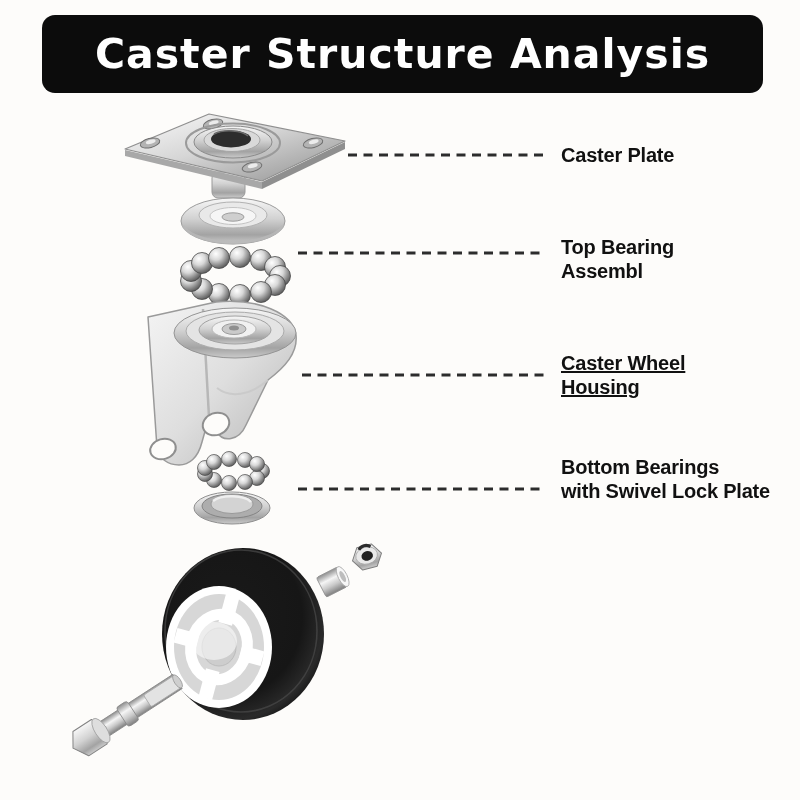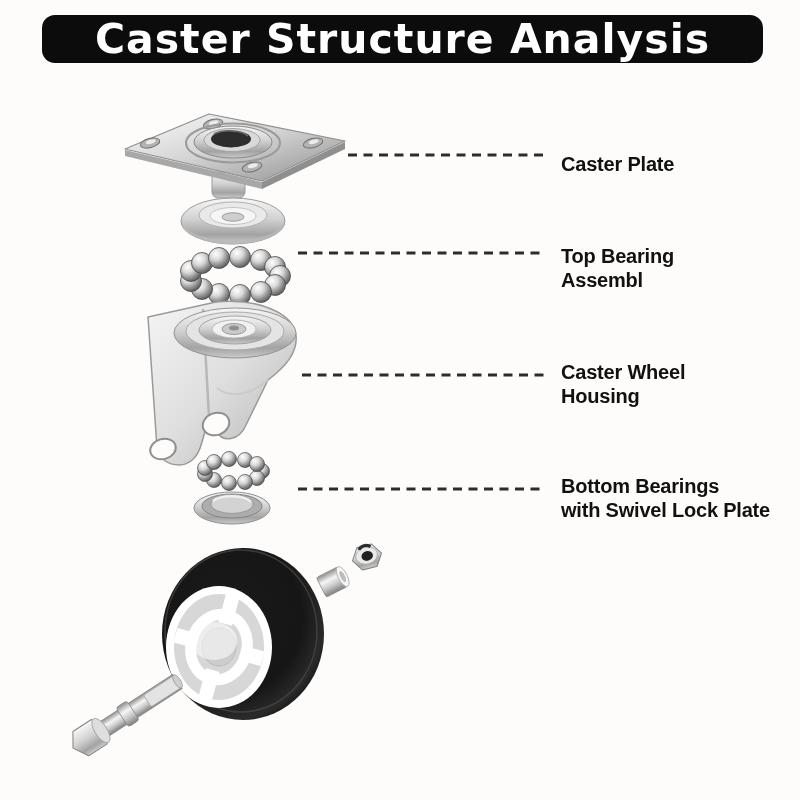--- a/index.html
+++ b/index.html
@@ -2,39 +2,39 @@
 <html><head>
 <meta charset="utf-8">
 <style>
   html,body{margin:0;padding:0;}
   body{
     width:800px;height:800px;position:relative;overflow:hidden;
     background:#fdfcfa;
     font-family:"Liberation Sans", sans-serif;
   }
   .banner{
-    position:absolute;left:42px;top:15px;width:721px;height:48px;
+    position:absolute;left:42px;top:15px;width:721px;height:78px;
     background:#0c0c0c;border-radius:13px;
     display:flex;align-items:center;justify-content:center;
   }
   .banner-title{
     color:#ffffff;
     font-family:"DejaVu Sans", sans-serif;
     font-weight:bold;font-size:41px;letter-spacing:1px;white-space:nowrap;
   }
   .diagram-svg{position:absolute;left:0;top:0;}
   .part-label{
     position:absolute;left:561px;
     color:#111111;font-weight:bold;font-size:20px;line-height:24px;
-    letter-spacing:-0.2px;white-space:pre-line;margin-top:9px;
+    letter-spacing:-0.2px;white-space:pre-line;
   }
   .lbl-1{top:143px;}
   .lbl-2{top:235px;}
-  .lbl-3{top:351px;}
-  .lbl-4{top:465px;}
+  .lbl-3{top:351px;text-decoration:underline;}
+  .lbl-4{top:455px;}
 </style>
 </head>
 <body>
 
 <div class="banner">
   <div class="banner-title">Caster Structure Analysis</div>
 </div>
 
 <svg class="diagram-svg" width="800" height="800" viewBox="0 0 800 800">
   <defs>

